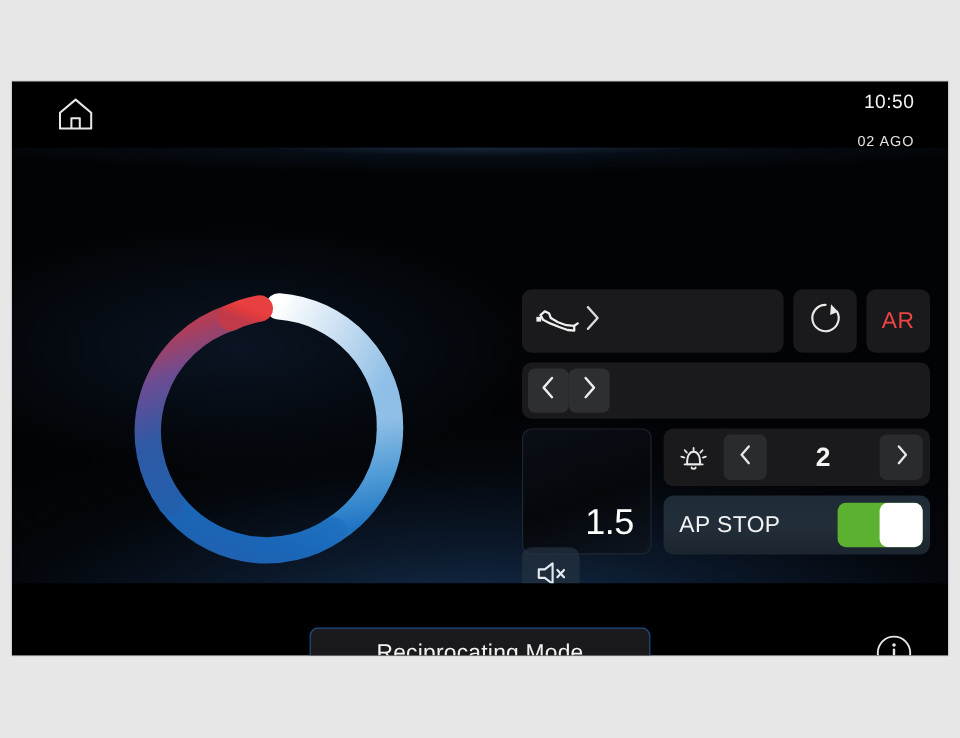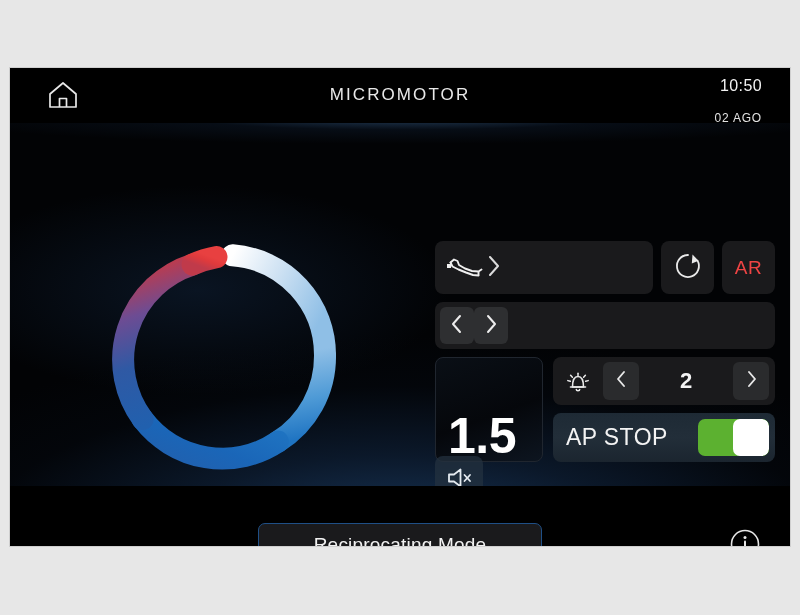--- a/index.html
+++ b/index.html
@@ -202,25 +202,25 @@
     height: 105px;
     border-radius: 8px;
     background: linear-gradient(160deg, #0a0f16 0%, #05070b 55%, #0d1520 100%);
     border: 1px solid #20262f;
     box-sizing: border-box;
     position: relative;
     flex: 0 0 108px;
   }
   #torque-box .torque-val {
     position: absolute;
-    right: 26px;
+    right: 14px;
     bottom: 2px;
     color: #ffffff;
-    font-size: 50px;
-    font-weight: 700;
+    font-size: 30px;
+    font-weight: 400;
     letter-spacing: -0.5px;
     line-height: 46px;
   }
 
   #right-stack { flex: 1; display: flex; flex-direction: column; gap: 8px; }
 
   #alarm-row {
     height: 48px;
     background: #1a1a1c;
     border-radius: 8px;
@@ -252,21 +252,21 @@
     border-radius: 8px;
     background: linear-gradient(180deg, #1e2a35 0%, #222e39 50%, #1b252f 100%);
     display: flex;
     align-items: center;
     padding: 0 6px 0 13px;
     box-sizing: border-box;
   }
   #apstop-row .ap-label {
     flex: 1;
     color: #f3f3f3;
-    font-size: 23px;
+    font-size: 19px;
     letter-spacing: 0.4px;
   }
   #ap-toggle {
     width: 71px; height: 37px;
     border-radius: 7px;
     background: #5cb130;
     position: relative;
     cursor: pointer;
     flex: 0 0 71px;
     overflow: hidden;
@@ -331,21 +331,20 @@
 
     <div id="header">
 
       <div id="home-btn">
         <svg width="34" height="34" viewBox="0 0 34 34">
           <path d="M4 16 L17 5 L30 16 L30 29 L4 29 Z" fill="none" stroke="#e8e8e8" stroke-width="1.7" stroke-linejoin="round"></path>
           <path d="M13.5 29 L13.5 20.5 L20.5 20.5 L20.5 29" fill="none" stroke="#e8e8e8" stroke-width="1.7" stroke-linejoin="round"></path>
         </svg>
       </div>
 
-      <div id="title">MICROMOTOR</div>
 
       <div id="clock">
         <div class="time">10:50</div>
         <div class="date">02 AGO</div>
       </div>
     </div>
 
     <div id="header-glow"></div>
 
     <div id="body">

